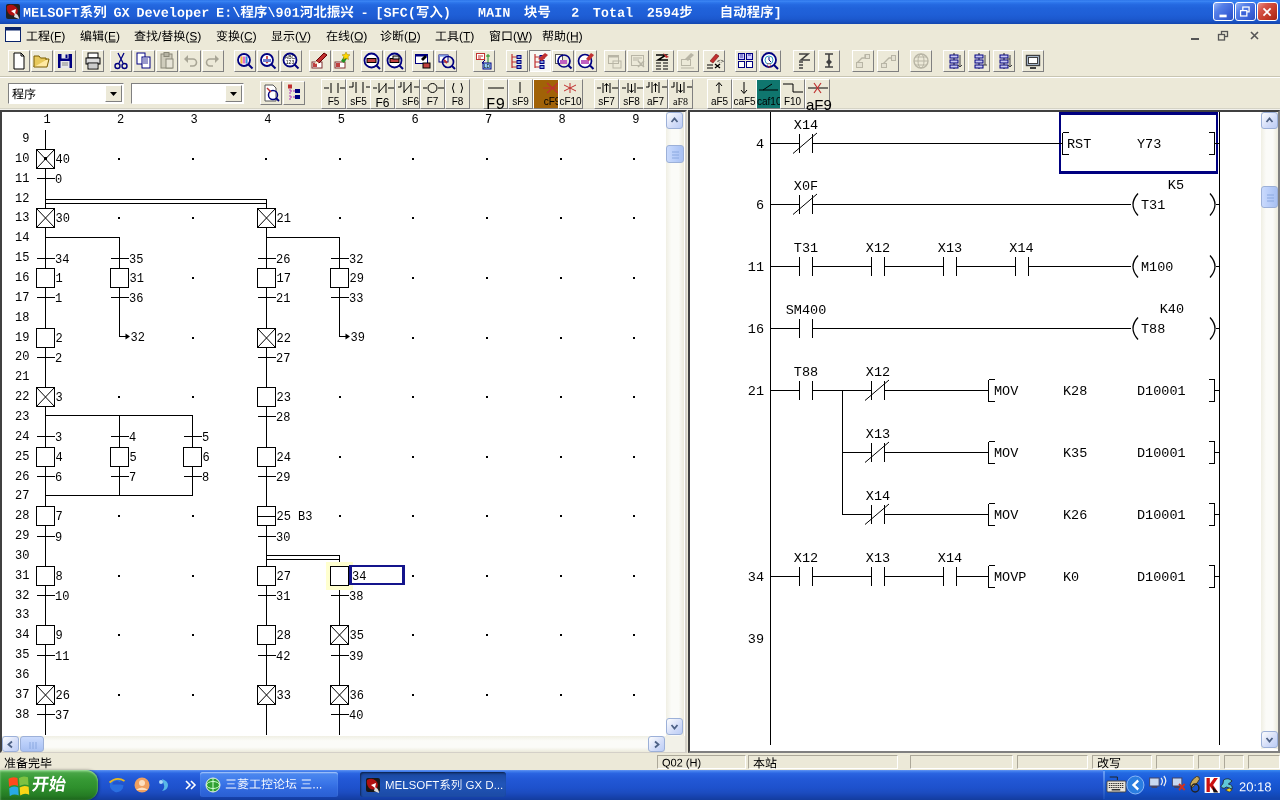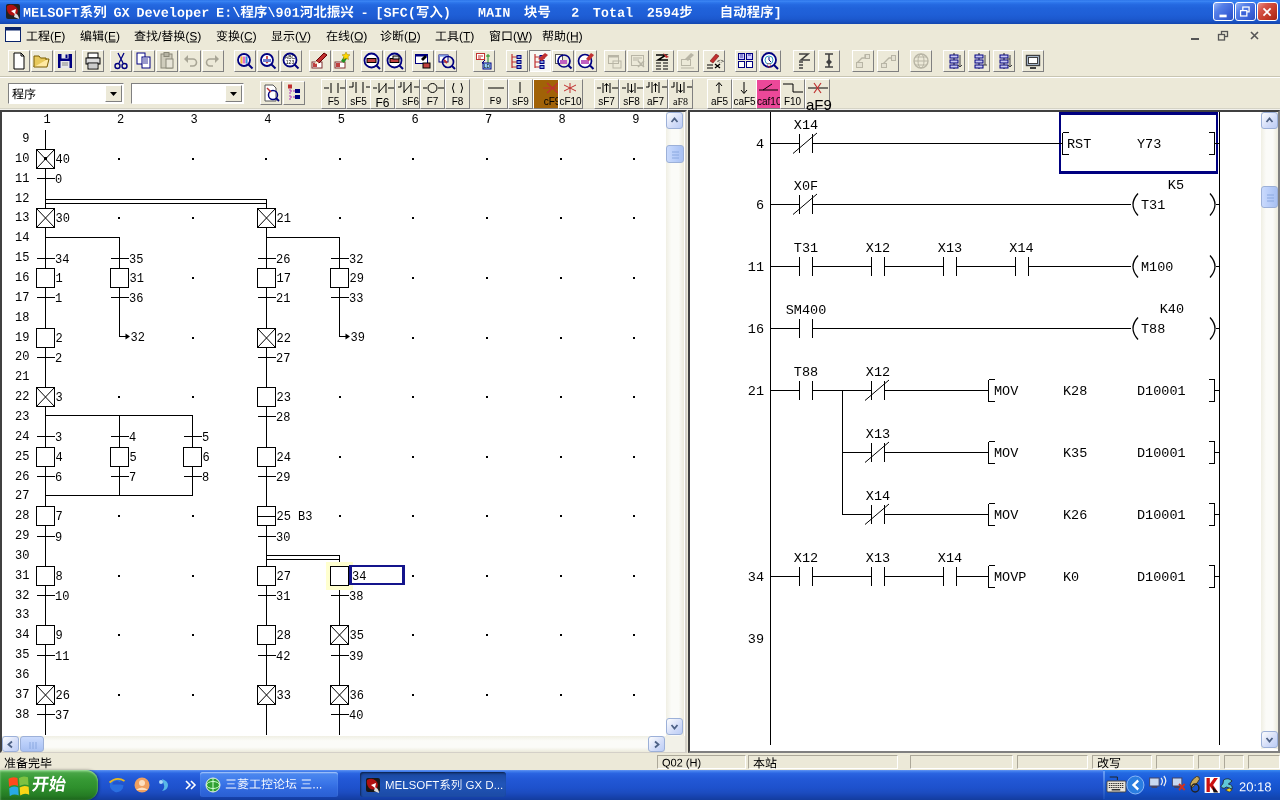--- a/index.html
+++ b/index.html
@@ -339,21 +339,21 @@
     </svg><div style="font-family:'Liberation Sans';font-size:10px;margin-top:-3px">sF6</div></div>
 <div class="abs" style="left:420px;top:79px;width:25px;height:30px;background:#ece9d8;border:1px solid;border-color:#fff #808080 #808080 #fff;text-align:center"><svg width="23" height="15" viewBox="0 0 23 15">
       <path d="M2 8 h4 M17 8 h6" stroke="#000"></path>
       <circle cx="11.5" cy="8" r="4.5" fill="none" stroke="#000"></circle>
     </svg><div style="font-family:'Liberation Sans';font-size:10px;margin-top:-3px">F7</div></div>
 <div class="abs" style="left:445px;top:79px;width:25px;height:30px;background:#ece9d8;border:1px solid;border-color:#fff #808080 #808080 #fff;text-align:center"><svg width="23" height="15" viewBox="0 0 23 15">
       <path d="M8 3 q-3 5 0 10 M15 3 q3 5 0 10" stroke="#000" fill="none"></path>
     </svg><div style="font-family:'Liberation Sans';font-size:10px;margin-top:-3px">F8</div></div>
 <div class="abs" style="left:483px;top:79px;width:25px;height:30px;background:#ece9d8;border:1px solid;border-color:#fff #808080 #808080 #fff;text-align:center"><svg width="23" height="15" viewBox="0 0 23 15">
       <path d="M4 8 h16" stroke="#000"></path>
-    </svg><div style="font-family:Liberation Mono, monospace;font-size:10px;margin-top:-3px">F9</div></div>
+    </svg><div style="font-family:Liberation Mono, monospace;font-size:16px;margin-top:-3px">F9</div></div>
 <div class="abs" style="left:508px;top:79px;width:25px;height:30px;background:#ece9d8;border:1px solid;border-color:#fff #808080 #808080 #fff;text-align:center"><svg width="23" height="15" viewBox="0 0 23 15">
       <path d="M11 2 v11" stroke="#000"></path>
     </svg><div style="font-family:'Liberation Sans';font-size:10px;margin-top:-3px">sF9</div></div>
 <div class="abs" style="left:533px;top:79px;width:38px;height:30px;background:#a16207;border:1px solid;border-color:#fff #808080 #808080 #fff;text-align:center"><svg width="23" height="15" viewBox="0 0 23 15">
       <path d="M2 8 h20" stroke="#c03030"></path>
       <path d="M6 3 L17 13 M17 3 L6 13" stroke="#c03030" stroke-width="1.2"></path>
     </svg><div style="font-family:'Liberation Sans';font-size:10px;margin-top:-3px">cF9</div></div>
 <div class="abs" style="left:558px;top:79px;width:25px;height:30px;background:#ece9d8;border:1px solid;border-color:#fff #808080 #808080 #fff;text-align:center"><svg width="23" height="15" viewBox="0 0 23 15">
       <path d="M11 3 v10 M5 5 l12 6 M17 5 l-12 6" stroke="#c03030"></path>
     </svg><div style="font-family:'Liberation Sans';font-size:10px;margin-top:-3px">cF10</div></div>
@@ -368,21 +368,21 @@
     </svg><div style="font-family:'Liberation Sans';font-size:10px;margin-top:-3px">aF7</div></div>
 <div class="abs" style="left:668px;top:79px;width:25px;height:30px;background:#ece9d8;border:1px solid;border-color:#fff #808080 #808080 #fff;text-align:center"><svg width="23" height="15" viewBox="0 0 23 15">
       <path d="M5 2 v5 h-3 M8 2 v11 M15 2 v11 M18 7 h5 M11.5 4 V12 M9.5 10 L11.5 12.5 L13.5 10" stroke="#000" fill="none"></path>
     </svg><div style="font-family:Liberation Serif, serif;font-size:10px;margin-top:-3px">aF8</div></div>
 <div class="abs" style="left:707px;top:79px;width:25px;height:30px;background:#ece9d8;border:1px solid;border-color:#fff #808080 #808080 #fff;text-align:center"><svg width="23" height="15" viewBox="0 0 23 15">
       <path d="M11 13 V3 M8 6 L11 2.5 L14 6" stroke="#000" fill="none"></path>
     </svg><div style="font-family:'Liberation Sans';font-size:10px;margin-top:-3px">aF5</div></div>
 <div class="abs" style="left:732px;top:79px;width:25px;height:30px;background:#ece9d8;border:1px solid;border-color:#fff #808080 #808080 #fff;text-align:center"><svg width="23" height="15" viewBox="0 0 23 15">
       <path d="M11 2 v11 M8 10 L11 13.5 L14 10" stroke="#000" fill="none"></path>
     </svg><div style="font-family:'Liberation Sans';font-size:10px;margin-top:-3px">caF5</div></div>
-<div class="abs" style="left:756px;top:79px;width:25px;height:30px;background:#ec4899;border:1px solid;border-color:#fff #808080 #808080 #fff;text-align:center"><svg width="23" height="15" viewBox="0 0 23 15">
+<div class="abs" style="left:756px;top:79px;width:25px;height:30px;background:#0f766e;border:1px solid;border-color:#fff #808080 #808080 #fff;text-align:center"><svg width="23" height="15" viewBox="0 0 23 15">
       <path d="M2 10 h19 M6 10 L15 4" stroke="#000" fill="none"></path>
     </svg><div style="font-family:'Liberation Sans';font-size:10px;margin-top:-3px">caf10</div></div>
 <div class="abs" style="left:780px;top:79px;width:25px;height:30px;background:#ece9d8;border:1px solid;border-color:#fff #808080 #808080 #fff;text-align:center"><svg width="23" height="15" viewBox="0 0 23 15">
       <path d="M2 4 h10 v8 h10" stroke="#000" fill="none"></path>
     </svg><div style="font-family:'Liberation Sans';font-size:10px;margin-top:-3px">F10</div></div>
 <div class="abs" style="left:805px;top:79px;width:25px;height:30px;background:#ece9d8;border:1px solid;border-color:#fff #808080 #808080 #fff;text-align:center"><svg width="23" height="15" viewBox="0 0 23 15">
       <path d="M2 8 h20" stroke="#000"></path>
       <path d="M8 3 L15 13 M15 3 L8 13" stroke="#c03030" stroke-width="1.2"></path>
     </svg><div style="font-family:'Liberation Sans';font-size:15px;margin-top:-3px">aF9</div></div>
 <div class="abs" style="left:0;top:110px;width:1280px;height:643px;background:#ece9d8"></div>

